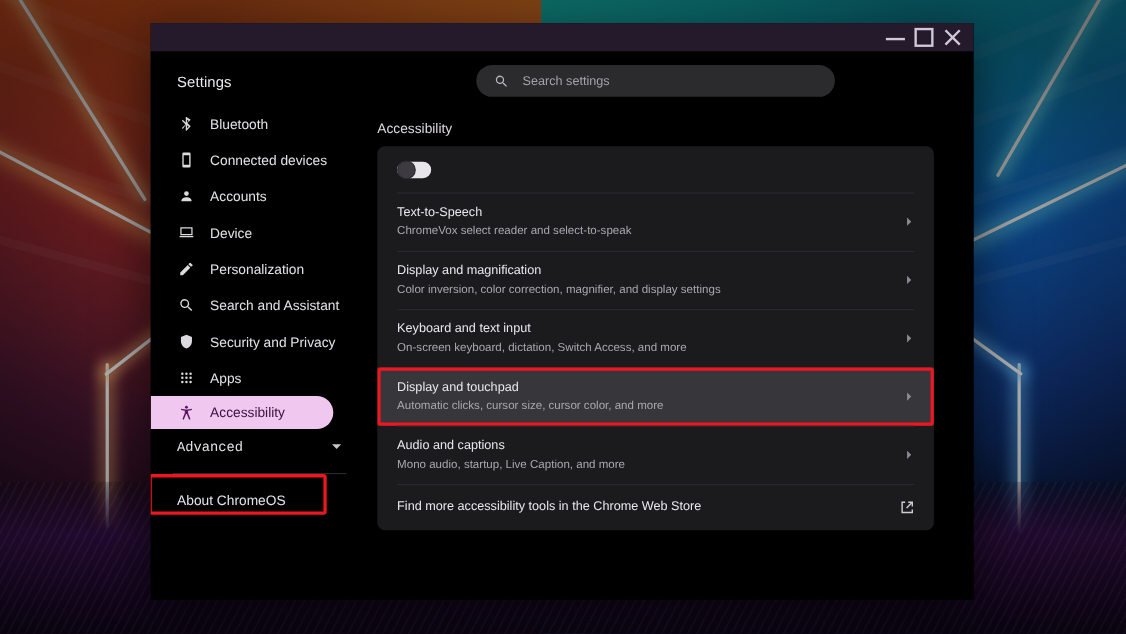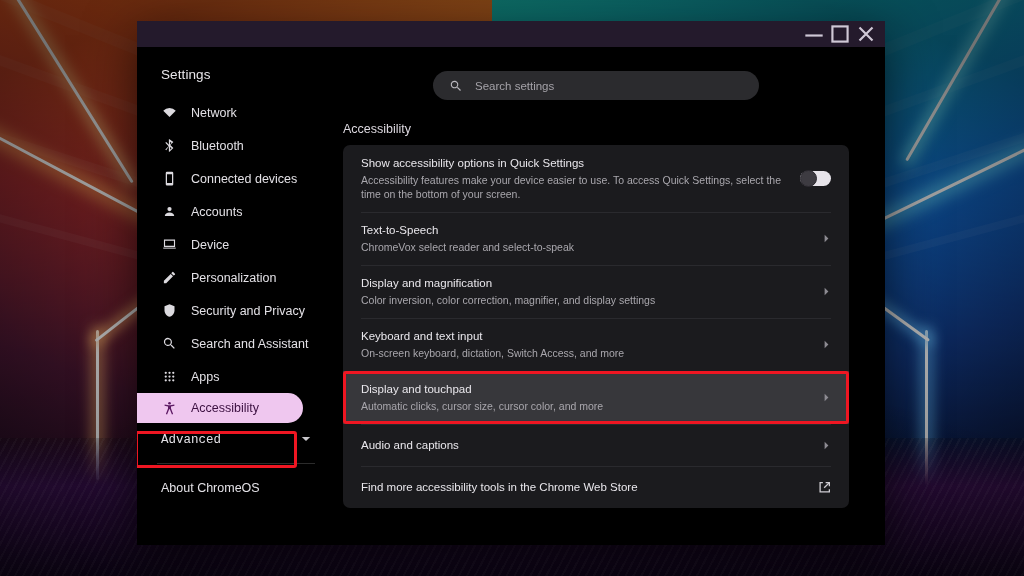--- a/index.html
+++ b/index.html
@@ -82,21 +82,21 @@
   .nav-sep { height: 1px; background: #2b2b2b; margin: 7px 18px 7px 20px; }
   .nav-item .chev-dn { margin-left: auto; margin-right: 22px; }
   .nav-item .chev-dn svg { width: 10px; height: 10px; fill: #c9c7cc; }
 
   #redbox-nav {
     position: absolute; left: -2px; top: 384px; width: 162px; height: 37px;
     border: 3px solid #ef1622; border-radius: 3px; pointer-events: none;
   }
 
   
-  #main { flex: 1; background: #000; position: relative; min-width: 0; padding: 12px 36px 0 10px; }
+  #main { flex: 1; background: #000; position: relative; min-width: 0; padding: 0 36px 0 10px; }
   #searchwrap { padding: 12px 0 0 0; display: flex; justify-content: center; }
   #search {
     width: 326px; height: 29px; background: #2b2b2e; border-radius: 16px;
     display: flex; align-items: center; gap: 12px; padding: 0 16px;
   }
   #search svg { width: 14px; height: 14px; fill: #b9b7bd; flex: 0 0 14px; }
   #search .ph { color: #a4a2a8; font-size: 11.5px; }
 
   #pagetitle { color: #ddd9e0; font-size: 12.5px; margin: 22px 0 9px 0; }
 
@@ -174,28 +174,20 @@
           <path d="M3 3 L9 9 M9 3 L3 9" stroke="#cfc8d6" stroke-width="1" fill="none"></path>
         </svg>
     </div>
   </div>
 
   <div id="body">
 
     <div id="sidebar">
       <div id="brand">Settings</div>
 
-      <div class="nav-item">
-        <span class="ico">
-          <svg viewBox="0 0 24 24">
-              <path d="M12 19l-10-10a14 14 0 0120 0z"></path>
-            </svg>
-        </span>
-        <span>Network</span>
-      </div>
 
       <div class="nav-item">
         <span class="ico">
           <svg viewBox="0 0 24 24">
               <path d="M11 2v8.6L6.7 6.3 5.3 7.7l5.3 5.3-5.3 5.3 1.4 1.4L11 13.4V22h1l6.2-6.2-4.8-4.8 4.8-4.8L12 2zm2 3.8l2.3 2.2L13 10.2zm0 8.4l2.3 2.2-2.3 2.2z"></path>
             </svg>
         </span>
         <span>Bluetooth</span>
       </div>
 
@@ -233,33 +225,33 @@
           <svg viewBox="0 0 24 24">
               <path d="M3 17.3V21h3.7L17.6 10.1l-3.7-3.7zm17.7-9.9a1 1 0 000-1.4l-2.7-2.7a1 1 0 00-1.4 0l-1.8 1.8 3.7 3.7z"></path>
             </svg>
         </span>
         <span>Personalization</span>
       </div>
 
       <div class="nav-item">
         <span class="ico">
           <svg viewBox="0 0 24 24">
+              <path d="M15.5 14h-.8l-.3-.3a6.5 6.5 0 10-.7.7l.3.3v.8l5 5 1.5-1.5zm-6 0a4.5 4.5 0 110-9 4.5 4.5 0 010 9z"></path>
+            </svg>
+        </span>
+        <span>Search and Assistant</span>
+      </div>
+
+      <div class="nav-item">
+        <span class="ico">
+          <svg viewBox="0 0 24 24">
               <path d="M12 2L4 5.2v6.3c0 4.9 3.4 9.4 8 10.5 4.6-1.1 8-5.6 8-10.5V5.2z"></path>
             </svg>
         </span>
         <span>Security and Privacy</span>
-      </div>
-
-      <div class="nav-item">
-        <span class="ico">
-          <svg viewBox="0 0 24 24">
-              <path d="M15.5 14h-.8l-.3-.3a6.5 6.5 0 10-.7.7l.3.3v.8l5 5 1.5-1.5zm-6 0a4.5 4.5 0 110-9 4.5 4.5 0 010 9z"></path>
-            </svg>
-        </span>
-        <span>Search and Assistant</span>
       </div>
 
       <div class="nav-item">
         <span class="ico">
           <svg viewBox="0 0 24 24">
               <g>
                 <circle cx="6" cy="6" r="1.8"></circle>
                 <circle cx="12" cy="6" r="1.8"></circle>
                 <circle cx="18" cy="6" r="1.8"></circle>
                 <circle cx="6" cy="12" r="1.8"></circle>
@@ -311,24 +303,20 @@
             </svg>
           <span class="ph">Search settings</span>
         </div>
       </div>
 
       <div id="pagetitle">Accessibility</div>
 
       <div id="card">
 
         <div class="row">
-          <div class="txt">
-            <div class="t1">Show accessibility options in Quick Settings</div>
-            <div class="t2">Accessibility features make your device easier to use. To access Quick Settings, select the time on the bottom of your screen.</div>
-          </div>
           <div class="toggle">
             <div class="knob"></div>
           </div>
         </div>
 
         <div class="row">
           <div class="txt">
             <div class="t1">Text-to-Speech</div>
             <div class="t2">ChromeVox select reader and select-to-speak</div>
           </div>
@@ -372,20 +360,21 @@
             <svg viewBox="0 0 12 12">
                 <path d="M3.5 1l5 5-5 5z"></path>
               </svg>
           </div>
           <div id="redbox-row"></div>
         </div>
 
         <div class="row">
           <div class="txt">
             <div class="t1">Audio and captions</div>
+            <div class="t2">Mono audio, startup, Live Caption, and more</div>
           </div>
           <div class="chev">
             <svg viewBox="0 0 12 12">
                 <path d="M3.5 1l5 5-5 5z"></path>
               </svg>
           </div>
         </div>
 
         <div class="row">
           <div class="txt">

